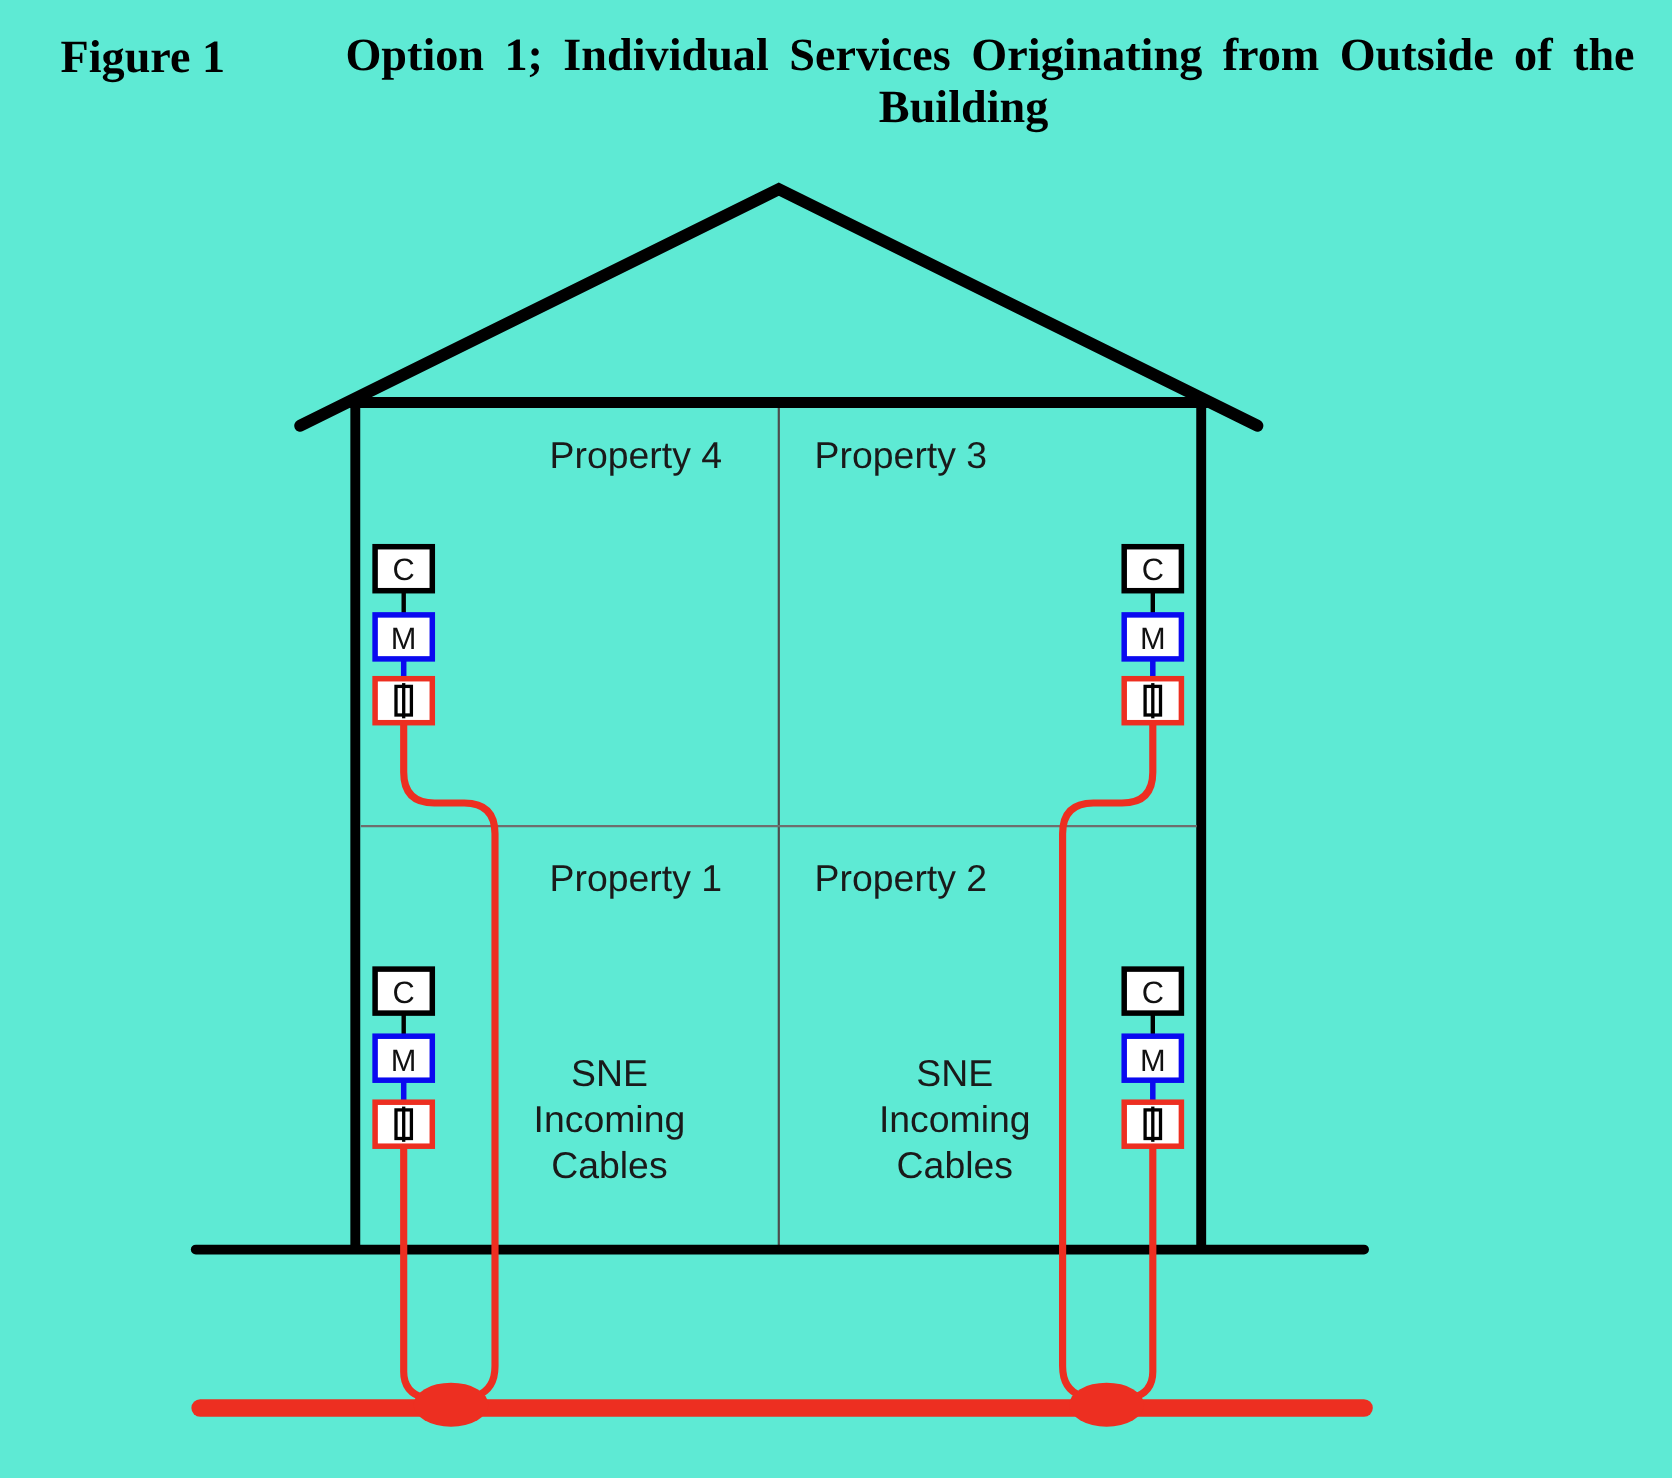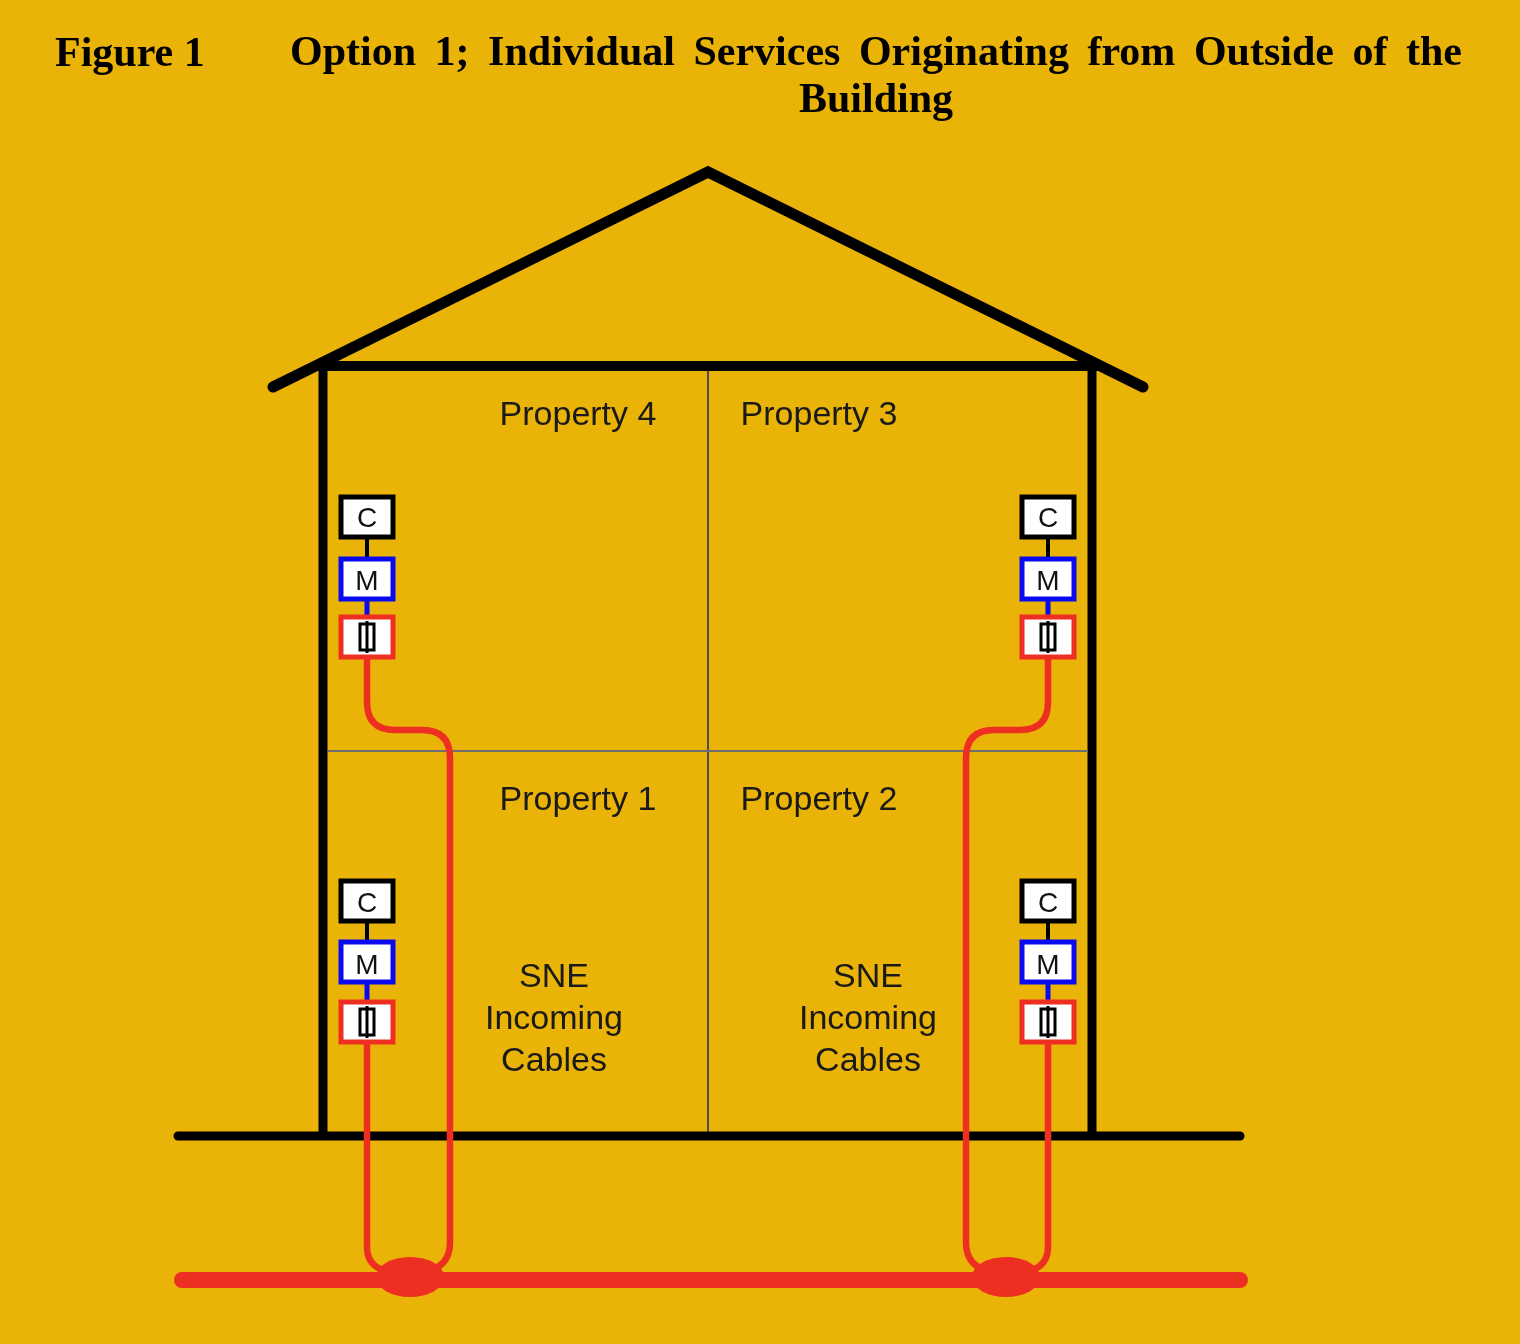--- a/index.html
+++ b/index.html
@@ -1,33 +1,34 @@
 <!DOCTYPE html>
 <html style="--cable-red: #ED2F21; --meter-blue: #0A0AF0; --line-black: #000000;"><head>
 <meta charset="utf-8">
 <style>
   html,body{margin:0;padding:0;background:#fff;}
   .page{
-    position:relative;width:1520px;height:1344px;background:#eab308;overflow:hidden;
+    position:relative;width:1520px;height:1344px;background:#5eead4;overflow:hidden;
     font-family:"Liberation Sans",sans-serif;
   }
   
   .caption-label{
     position:absolute;left:55px;top:28px;
     font-family:"Liberation Serif",serif;font-weight:bold;font-size:42px;color:#000;
     white-space:nowrap;
   }
   .caption-title{
     position:absolute;left:290px;top:28px;width:1172px;
     font-family:"Liberation Serif",serif;font-weight:bold;font-size:42px;line-height:47px;color:#000;
   }
   .title-line1{
     text-align:justify;
     text-align-last:justify;
     width:100%;
+    margin-left:24px;
   }
   .title-line2{text-align:center;}
   
   svg.diagram{position:absolute;left:0;top:0;}
   .blk{stroke:#000000;}
   .red{stroke:var(--cable-red,#ED2F21);}
   .blu{stroke:var(--meter-blue,#0A0AF0);}
   .redfill{fill:var(--cable-red,#ED2F21);}
   .thin-div{stroke:#4d4d4d;}
   .floor-div{stroke:#6e6e6e;}

